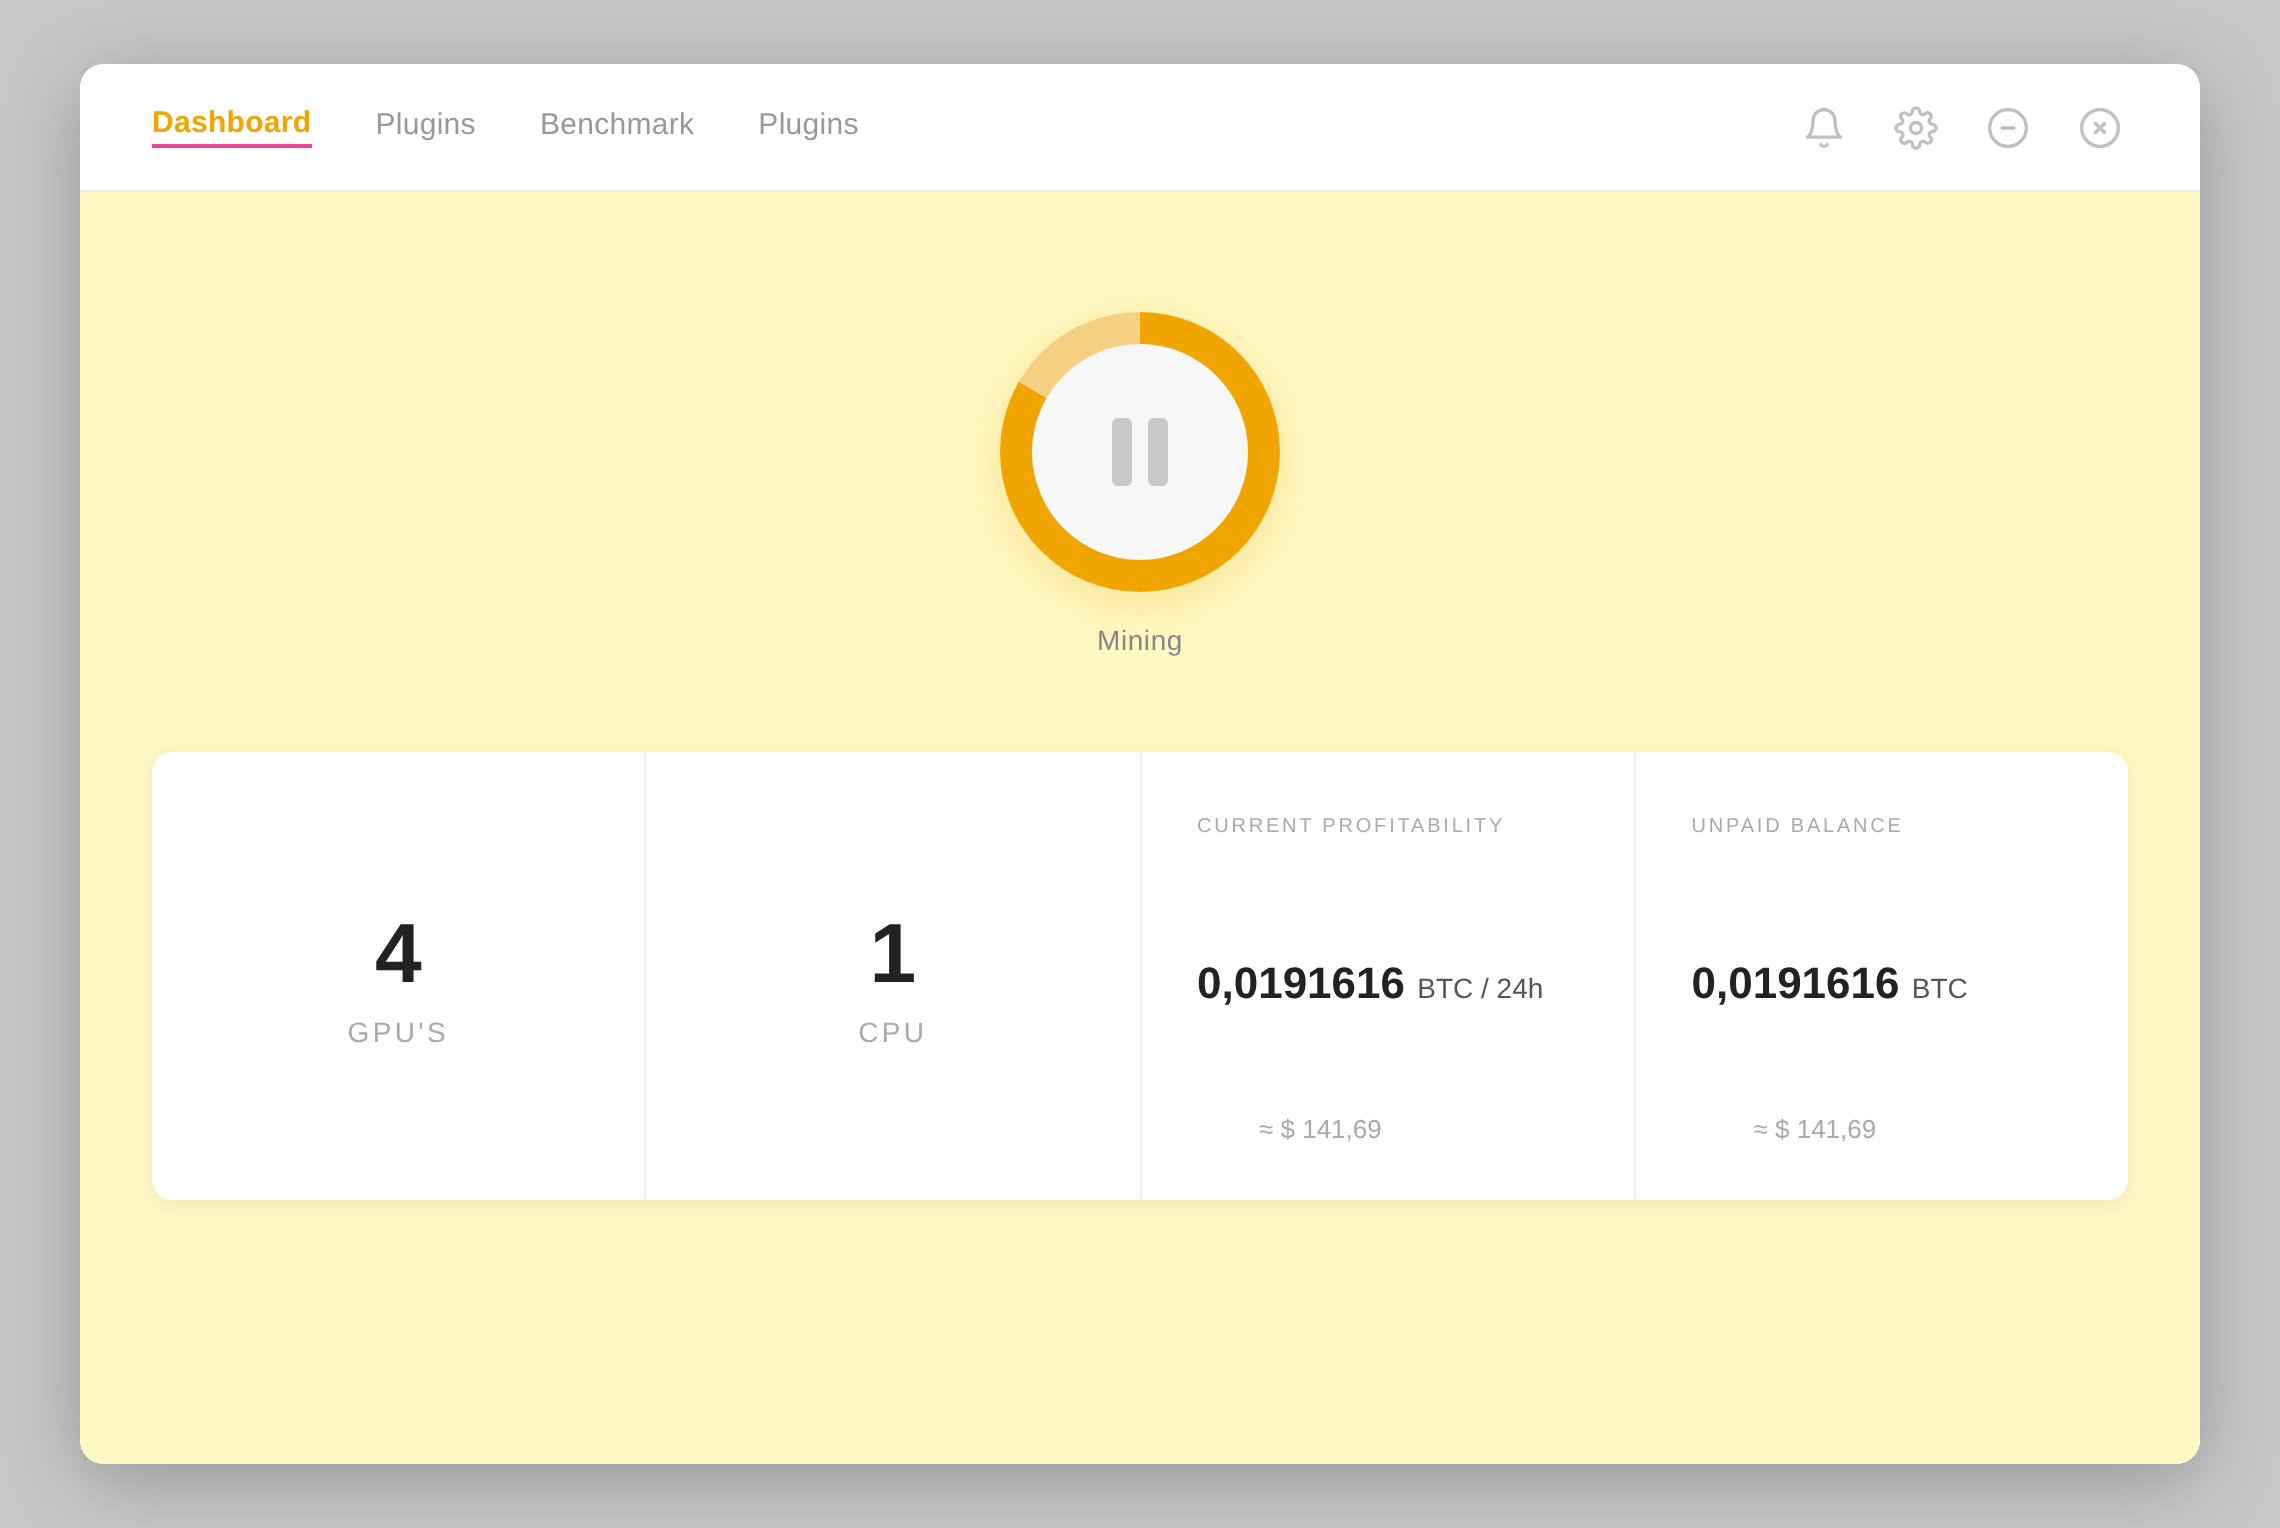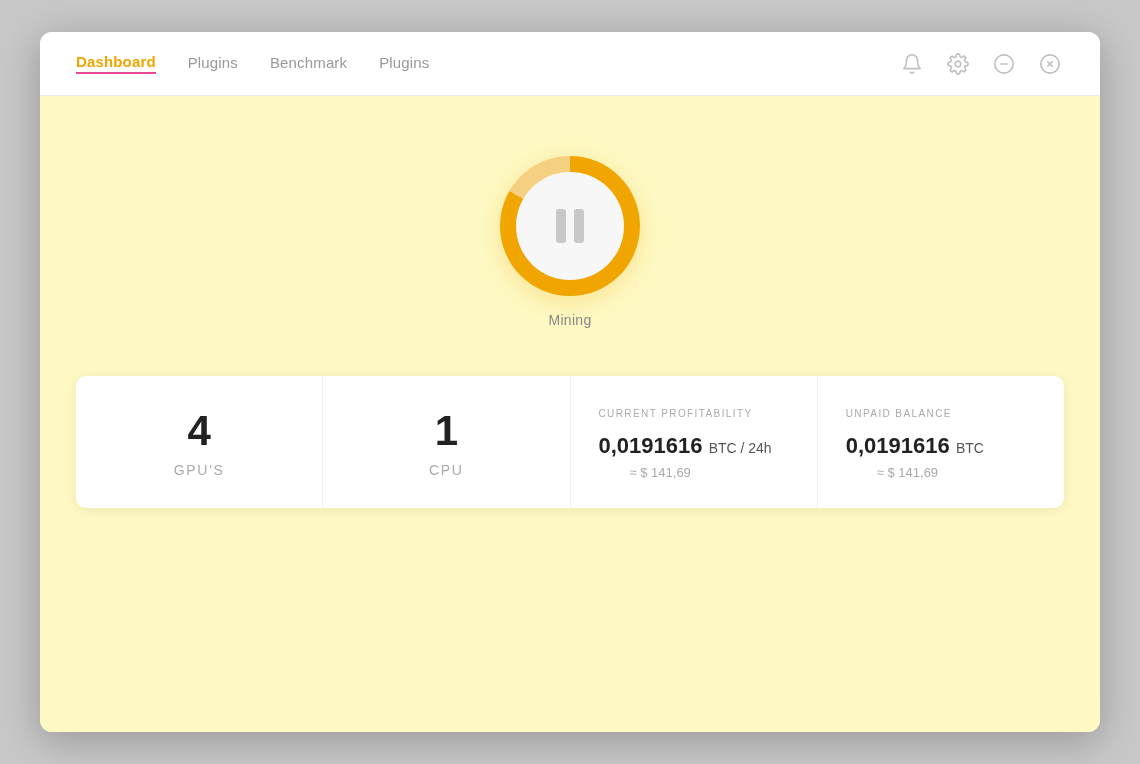--- a/index.html
+++ b/index.html
@@ -172,20 +172,21 @@
     .stat-label {
       font-size: 14px;
       color: #aaa;
       letter-spacing: 0.12em;
       text-transform: uppercase;
       font-weight: 400;
     }
 
     .stat-card.wide {
       align-items: flex-start;
+      gap: 46px;
     }
 
     .stat-card-title {
       font-size: 10px;
       color: #aaa;
       letter-spacing: 0.14em;
       text-transform: uppercase;
       margin-bottom: 14px;
       font-weight: 500;
     }

